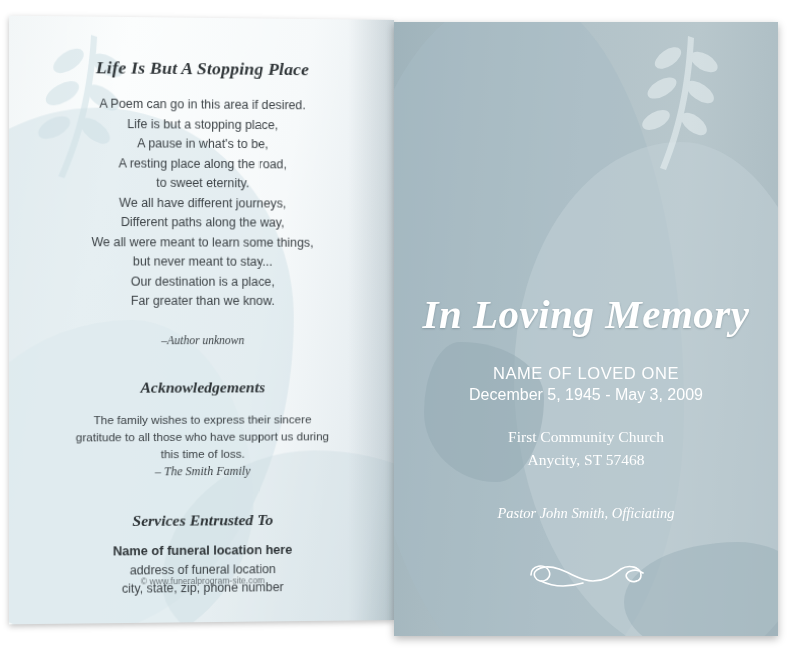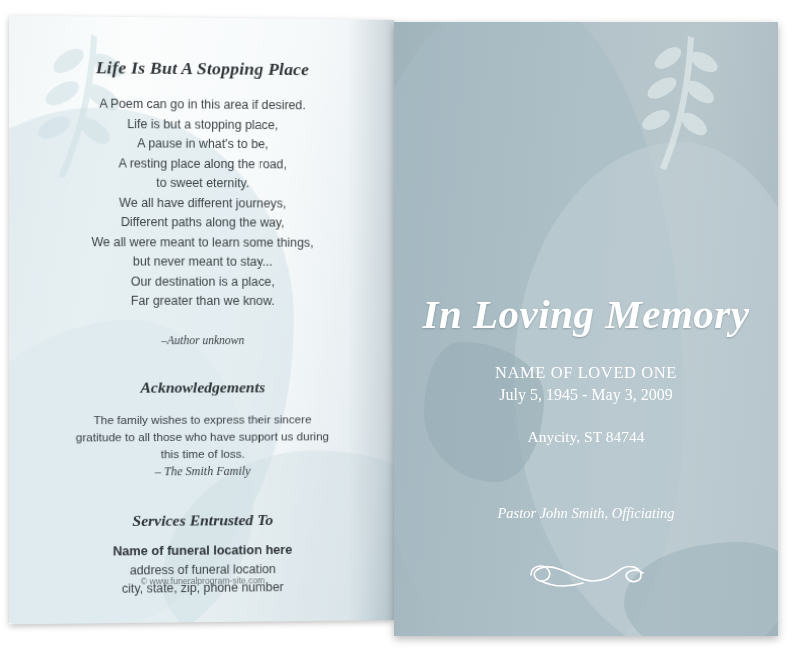--- a/index.html
+++ b/index.html
@@ -242,21 +242,21 @@
     letter-spacing: 0.5px;
     color: #ffffff;
     text-shadow: 0 1px 2px rgba(90,110,120,0.45);
     white-space: nowrap;
   }
   .name-block {
     position: absolute;
     left: 0;
     right: 0;
     top: 340px;
-    font-family: Liberation Serif, serif;
+    font-family: Liberation Sans, sans-serif;
   }
   .loved-name {
     font-size: 16.5px;
     letter-spacing: .6px;
     color: #ffffff;
     line-height: 22px;
   }
   .loved-dates {
     font-size: 16px;
     color: #ffffff;
@@ -374,25 +374,26 @@
           <ellipse cx="62" cy="88" rx="15" ry="8" transform="rotate(38 62 88)"></ellipse>
         </g>
       </svg>
 
       <div class="right-content">
 
         <div class="memory-title">In Loving Memory</div>
 
         <div class="name-block">
           <div class="loved-name">NAME OF LOVED ONE</div>
-          <div class="loved-dates">July 5, 1945 - May 3, 2009</div>
+          <div class="loved-dates">December 5, 1945 - May 3, 2009</div>
         </div>
 
         <div class="venue-block">
-          <div>Anycity, ST 84744</div>
+          <div>First Community Church</div>
+          <div>Anycity, ST 57468</div>
         </div>
 
         <div class="officiant">Pastor John Smith, Officiating</div>
 
         <div class="flourish">
           <svg width="150" height="40" viewBox="0 0 150 40">
             <g fill="none" stroke="#ffffff" stroke-width="1.6" stroke-linecap="round">
               <path d="M20 20 C20 10 34 8 38 16 C42 25 28 30 24 22 C20 14 34 9 48 14 C62 19 70 26 82 26 C96 26 104 18 110 14 C118 9 130 12 130 20 C130 27 120 29 116 23 C112 17 124 12 132 18"></path>
               <path d="M30 26 C42 32 58 32 72 28"></path>
             </g>

